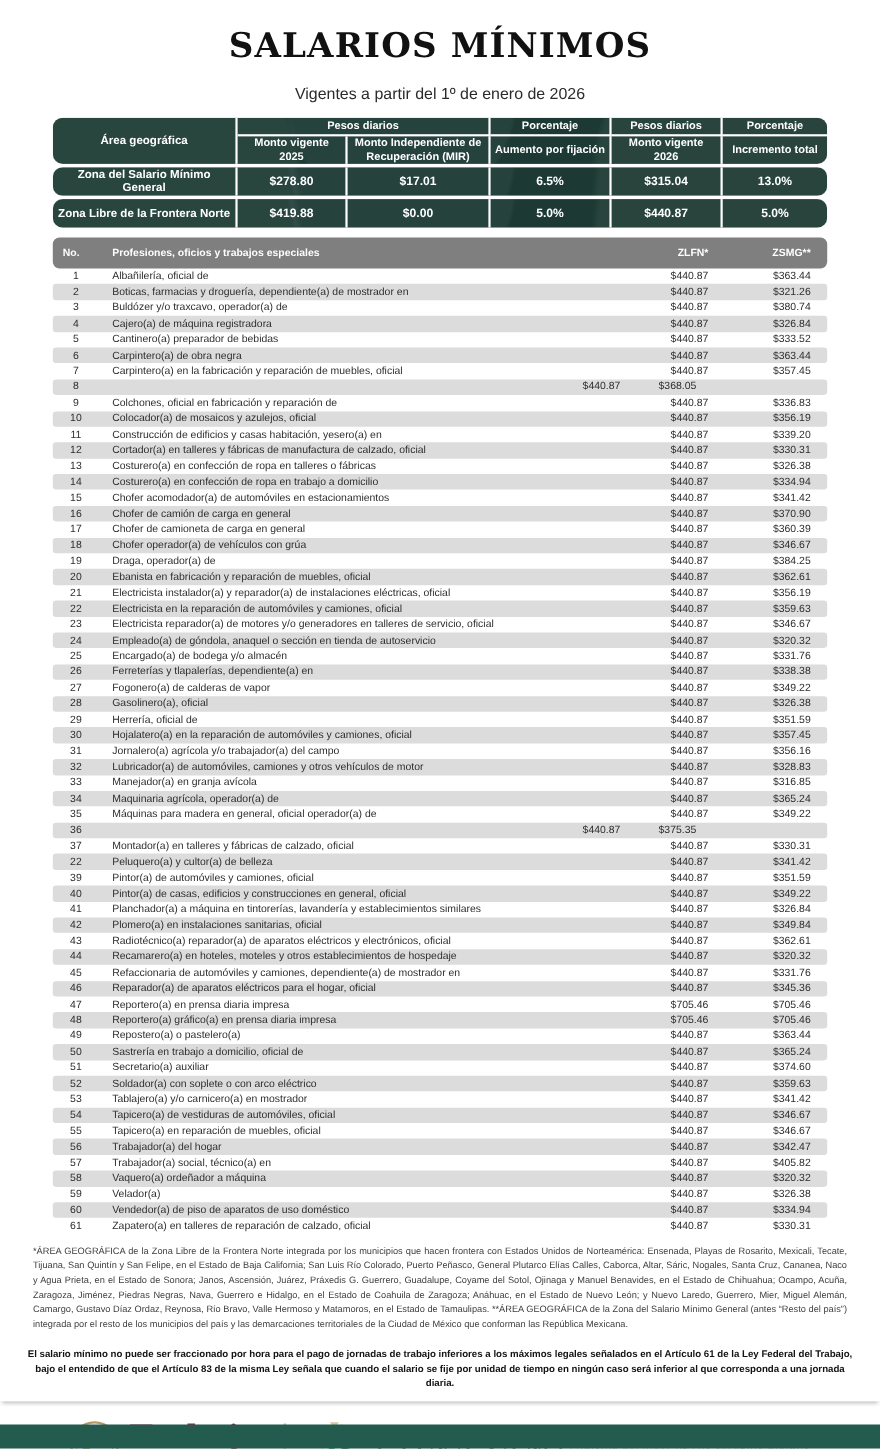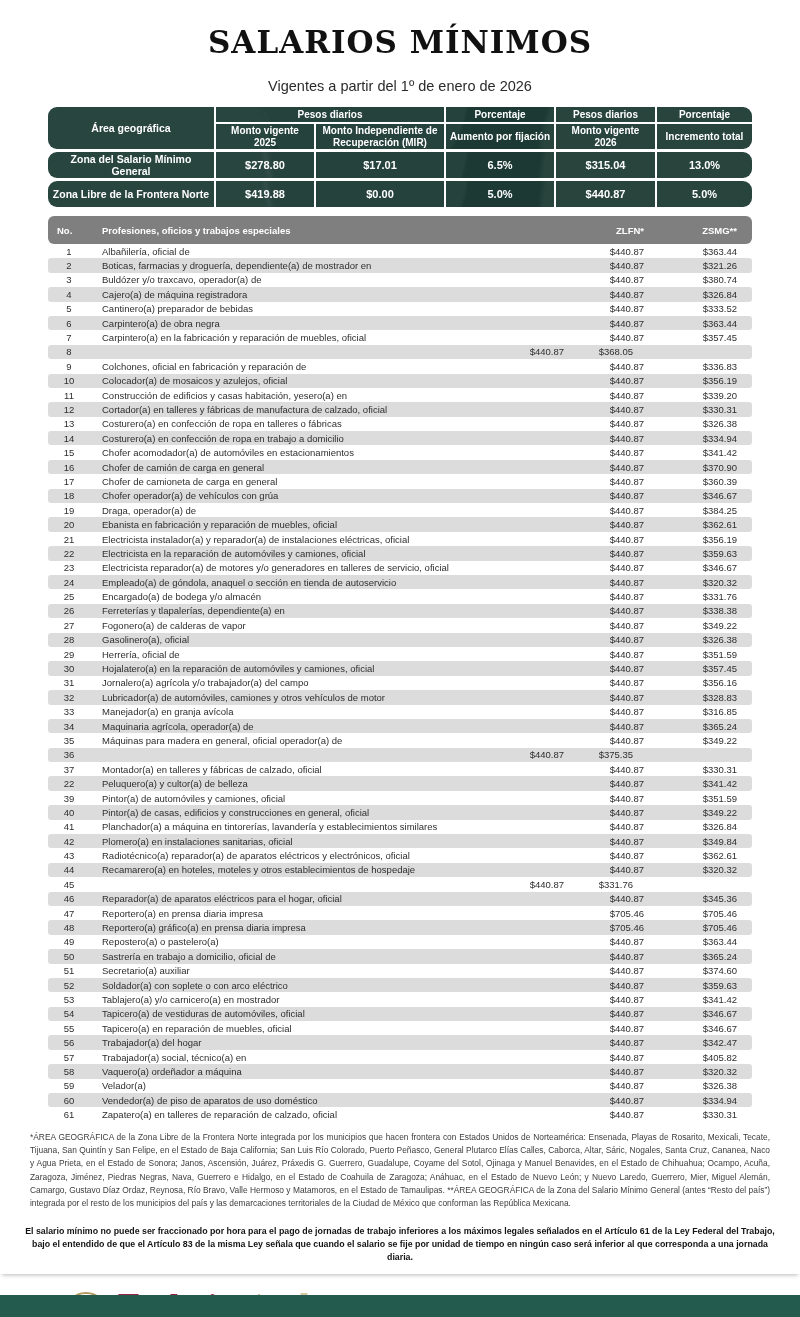--- a/index.html
+++ b/index.html
@@ -427,20 +427,21 @@
 
     <div class="prow alt">
       <div class="c-no">44</div>
       <div class="c-name">Recamarero(a) en hoteles, moteles y otros establecimientos de hospedaje</div>
       <div class="c-zlfn">$440.87</div>
       <div class="c-zsmg">$320.32</div>
     </div>
 
     <div class="prow">
       <div class="c-no">45</div>
+      <div class="c-name">Refaccionaria de automóviles y camiones, dependiente(a) de mostrador en</div>
       <div class="c-zlfn">$440.87</div>
       <div class="c-zsmg">$331.76</div>
     </div>
 
     <div class="prow alt">
       <div class="c-no">46</div>
       <div class="c-name">Reparador(a) de aparatos eléctricos para el hogar, oficial</div>
       <div class="c-zlfn">$440.87</div>
       <div class="c-zsmg">$345.36</div>
     </div>

